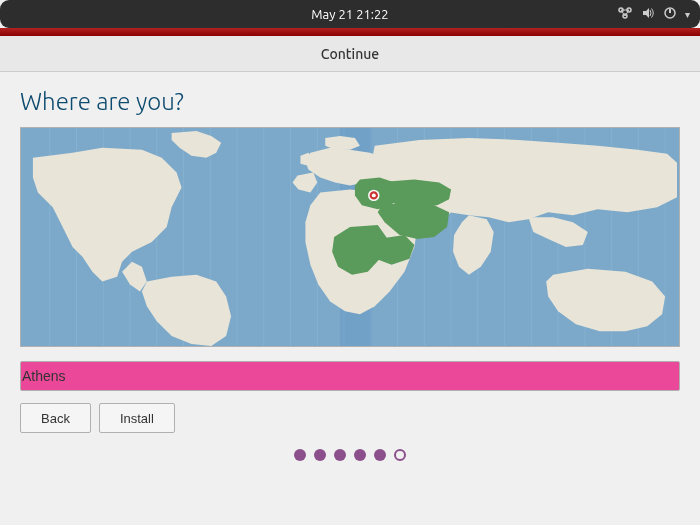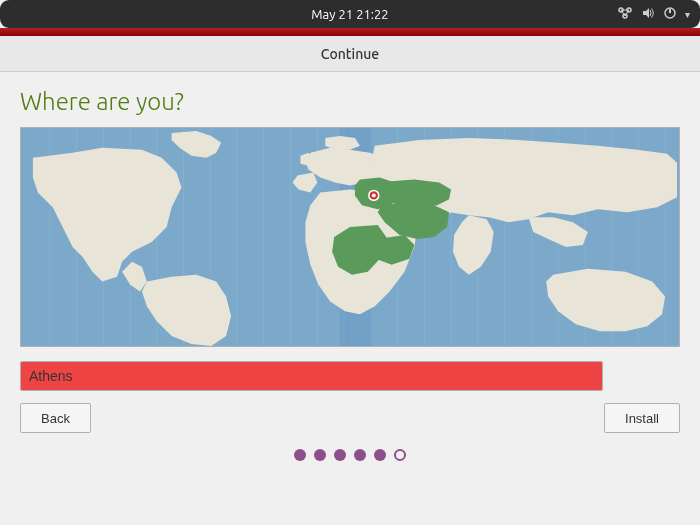--- a/index.html
+++ b/index.html
@@ -68,21 +68,21 @@
 
     
     .main-content {
       padding: 16px 20px;
       background: #f0f0f0;
     }
 
     .page-title {
       font-size: 24px;
       font-weight: 300;
-      color: #4d7c0f;
+      color: #0c4a6e;
       margin-bottom: 12px;
     }
 
     
     .map-container {
       width: 660px;
       height: 220px;
       background: #7ca9c9;
       border: 1px solid #b0b0b0;
       position: relative;
@@ -95,35 +95,35 @@
       height: 100%;
     }
 
     
     .input-row {
       display: flex;
       align-items: center;
       margin-bottom: 12px;
     }
     .location-input {
-      width: 583px;
+      width: 660px;
       height: 30px;
       border: 1px solid #b0b0b0;
-      background: #ef4444;
-      padding: 0 8px;
+      background: #ec4899;
+      padding: 0 1px;
       font-size: 14px;
       color: #333;
       outline: none;
       border-radius: 2px;
     }
 
     
     .button-row {
       display: flex;
-      justify-content: space-between;
+      justify-content: flex-start;
       gap: 8px;
       margin-bottom: 16px;
     }
     .btn {
       height: 30px;
       padding: 0 20px;
       border: 1px solid #b0b0b0;
       background: #f5f5f5;
       font-size: 13px;
       color: #333;

